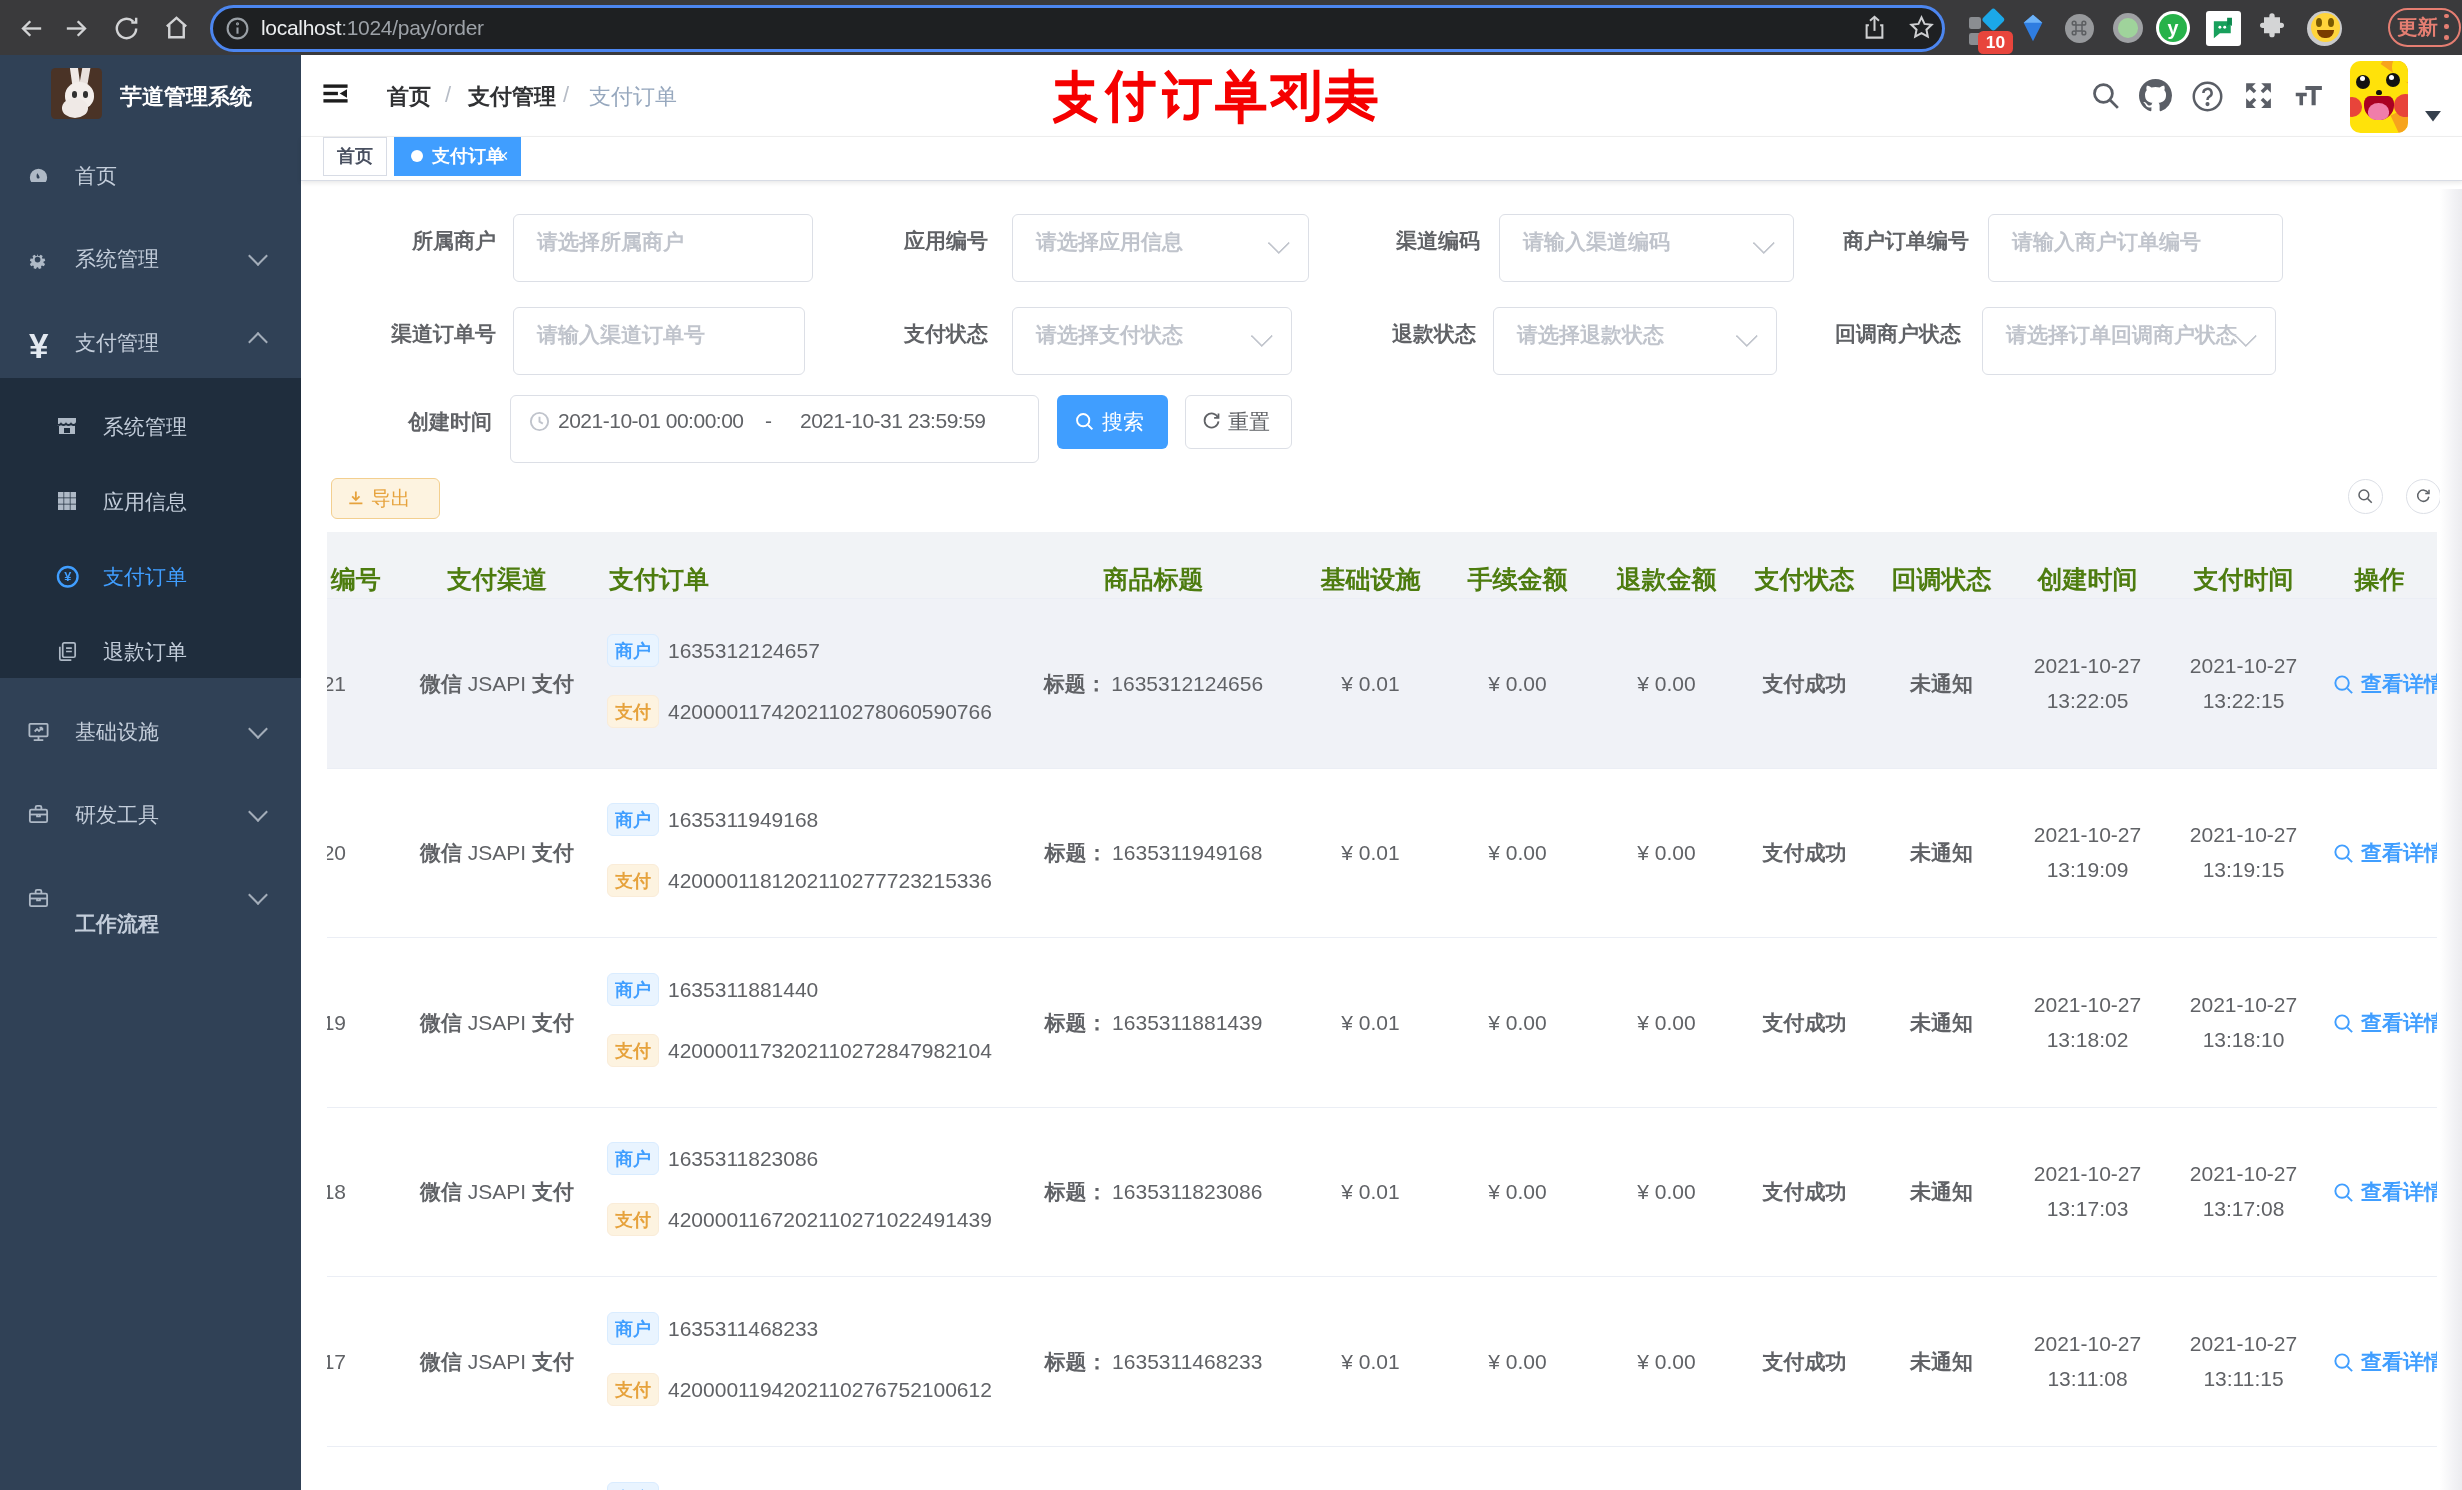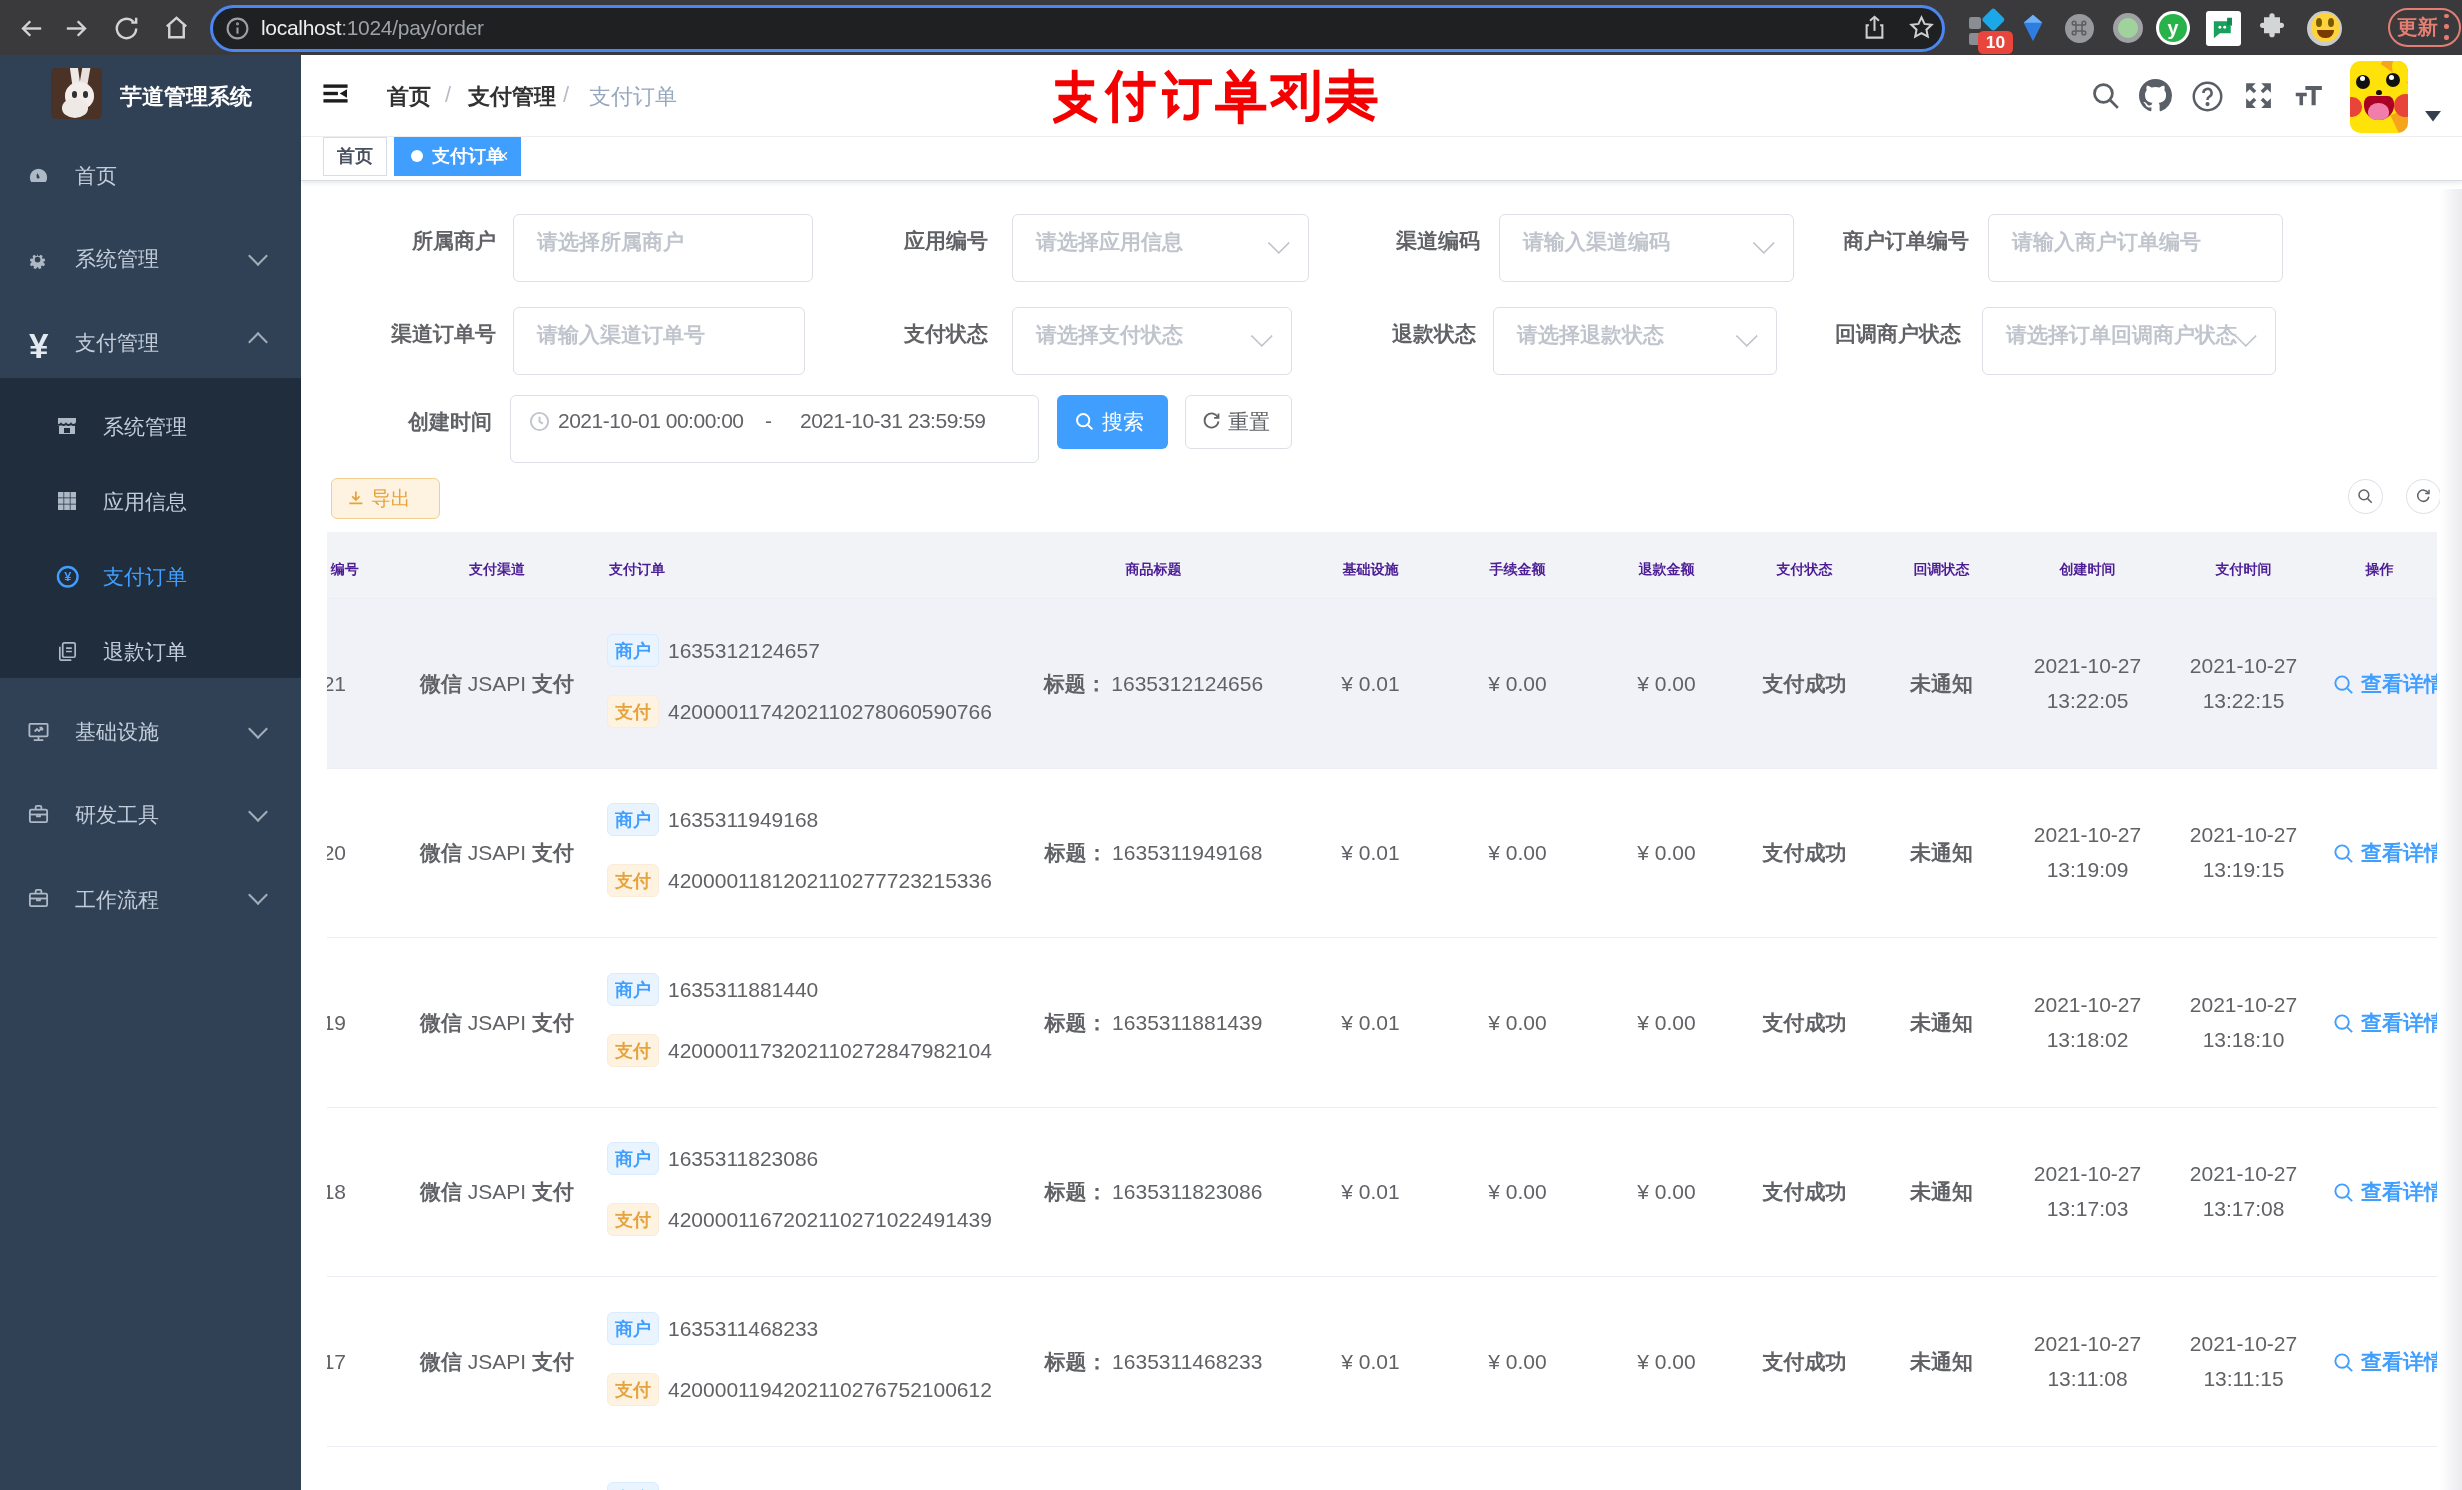--- a/index.html
+++ b/index.html
@@ -9,21 +9,21 @@
 svg{display:block}
 
 #tb{position:absolute;left:0;top:0;width:2462px;height:55px;background:#3a3a3c}
 #pill{position:absolute;left:210px;top:4.5px;width:1735px;height:47px;background:#1e2022;border:3px solid #4c86f0;border-radius:26px;box-sizing:border-box}
 
 .inp{position:absolute;height:68px;background:#fff;border:1.5px solid #dcdfe6;border-radius:6px;box-sizing:border-box}
 .ph{position:absolute;font-size:21px;color:#c0c4cc;line-height:53px;left:23px;top:0;white-space:nowrap}
 .lbl{position:absolute;font-size:21px;color:#606266;font-weight:bold;line-height:53px;text-align:right;width:227px;white-space:nowrap}
 .caret{position:absolute;right:21px;top:20.4px;width:13.6px;height:13.6px;border-right:2.3px solid #c0c4cc;border-bottom:2.3px solid #c0c4cc;transform:rotate(45deg);transform-origin:center;border-radius:0.8px}
 
-.hcell{position:absolute;top:4px;height:67px;line-height:67px;font-size:14px;color:#4c1d95;font-weight:bold;white-space:nowrap}
+.hcell{position:absolute;top:14px;height:67px;line-height:67px;font-size:25px;color:#4d7c0f;font-weight:bold;white-space:nowrap}
 .cell{position:absolute;font-size:21px;color:#606266;white-space:nowrap}
 .ctr{text-align:center}
 .tag{position:absolute;width:52px;height:33px;border-radius:6px;font-size:18px;line-height:33px;text-align:center;box-sizing:border-box;font-weight:bold}
 .tagb{background:#e9f4ff;border:1.5px solid #d9ecff;color:#409eff}
 .tagy{background:#fdf3e0;border:1.5px solid #faecd8;color:#e6a23c}
 .row{position:absolute;left:0;width:2110px;height:170px;border-bottom:1.5px solid #ebeef5;box-sizing:border-box}
 .num{position:absolute;font-size:21px;color:#606266;line-height:33px}
 .link{color:#409eff;font-size:21px;white-space:nowrap}
 
 .m1{position:absolute;left:75px;font-size:21px;color:#c3cdda;white-space:nowrap}
@@ -227,21 +227,21 @@
       <path d="M10.5 12v2h3v-2"></path>
     </svg>
 <div class="abs m1 cjk" style="top:798px;line-height:33px;font-weight:normal">研发工具</div>
 <div class="abs mcaret" style="top:805px;transform:rotate(45deg)"></div>
 <svg class="abs" style="left:26.5px;top:887px" width="23" height="23" viewBox="0 0 24 24" fill="none" stroke="#aeb9c6" stroke-width="1.9">
       <rect x="3" y="7" width="18" height="13" rx="1.5"></rect>
       <path d="M9 7V4.5A1.5 1.5 0 0 1 10.5 3h3A1.5 1.5 0 0 1 15 4.5V7"></path>
       <path d="M3 12h18"></path>
       <path d="M10.5 12v2h3v-2"></path>
     </svg>
-<div class="abs m1 cjk" style="top:883px;line-height:33px;font-weight:normal">工作流程</div>
+<div class="abs m1 cjk" style="top:907px;line-height:33px;font-weight:bold">工作流程</div>
 <div class="abs mcaret" style="top:888px;transform:rotate(45deg)"></div>
 
 <svg class="abs" id="redtitle" style="left:1047px;top:68px" width="332" height="57" viewBox="0 0 600 100" fill="none" stroke="#f50000" stroke-width="10.5" stroke-linecap="square">
 <g>
         <path d="M20 26 H80 M50 7 V42 M26 52 H74 M71 52 C60 70 40 84 17 93 M29 55 C44 68 64 82 85 92"></path>
       </g>
 <g transform="translate(100,0)">
         <path d="M31 8 C25 22 19 32 11 41 M23 28 V93 M42 27 H91 M69 9 V78 Q69 91 53 91 M49 50 L59 63"></path>
       </g>
 <g transform="translate(200,0)">

